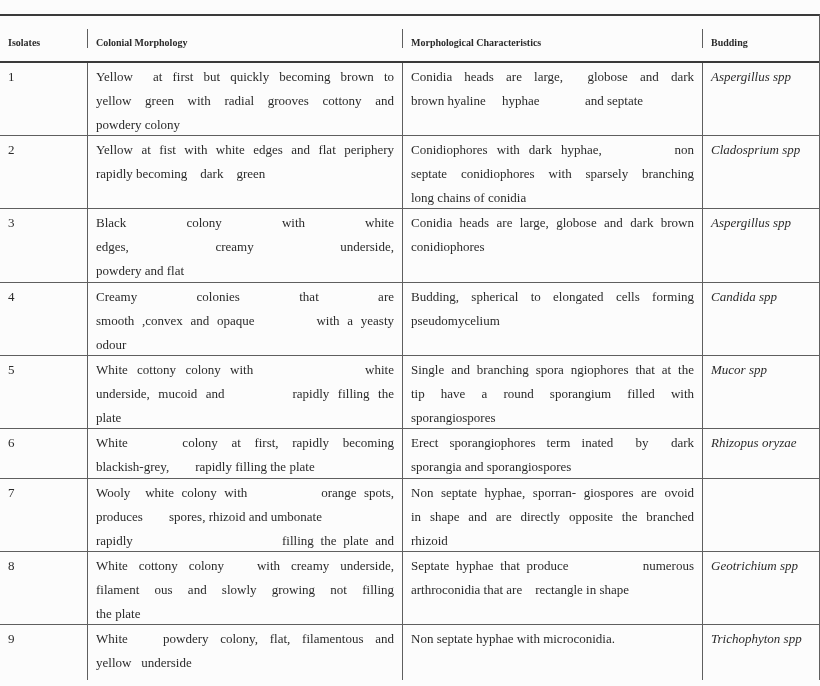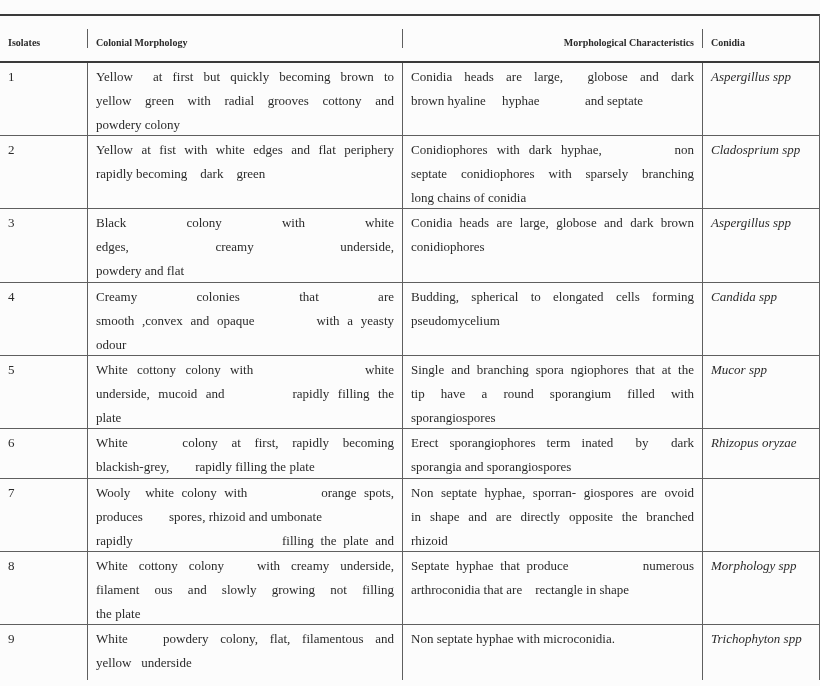--- a/index.html
+++ b/index.html
@@ -31,21 +31,21 @@
   .td {
     padding: 2px 8px 0 8px;
     font-size: 13px;
     line-height: 24px;
     overflow: visible;
   }
   .c1 { width: 88px;  border-right: 1px solid #5f5f5f; }
   .c2 { width: 315px; border-right: 1px solid #5f5f5f; }
   .c3 { width: 300px; border-right: 1px solid #5f5f5f; }
   .c4 { width: 116px; }
-  .th.c3 { text-align: right; }
+  .th.c3 { text-align: left; }
   .line {
     white-space: pre-wrap;
     text-align: justify;
     text-align-last: justify;
   }
   .line.last { text-align-last: left; }
   .organism { font-style: italic; }
   #tbody .tr { border-top: 1px solid #5f5f5f; }
   #tbody .tr:first-child { border-top: none; }
   #tbody .tr:nth-child(1) { height: 72px; }
@@ -60,21 +60,21 @@
 </style>
 </head>
 <body>
 
 <div class="page">
   <div class="table">
     <div class="tr header">
       <div class="th c1">Isolates</div>
       <div class="th c2">Colonial Morphology</div>
       <div class="th c3">Morphological Characteristics</div>
-      <div class="th c4">Conidia</div>
+      <div class="th c4">Budding</div>
     </div>
     <div id="tbody">
         <div class="tr">
           <div class="td c1">
             <div class="line last">1</div>
           </div>
           <div class="td c2">
             <div class="line">Yellow  at first but quickly becoming brown to</div>
             <div class="line">yellow green with radial grooves cottony and</div>
             <div class="line last">powdery colony</div>
@@ -194,21 +194,21 @@
           <div class="td c2">
             <div class="line">White cottony colony   with creamy underside,</div>
             <div class="line">filament ous and slowly growing not filling</div>
             <div class="line last">the plate</div>
           </div>
           <div class="td c3">
             <div class="line">Septate hyphae that produce           numerous</div>
             <div class="line last">arthroconidia that are    rectangle in shape</div>
           </div>
           <div class="td c4">
-            <div class="line last organism">Morphology spp</div>
+            <div class="line last organism">Geotrichium spp</div>
           </div>
         </div>
         <div class="tr">
           <div class="td c1">
             <div class="line last">9</div>
           </div>
           <div class="td c2">
             <div class="line">White   powdery colony, flat, filamentous and</div>
             <div class="line last">yellow   underside</div>
           </div>

